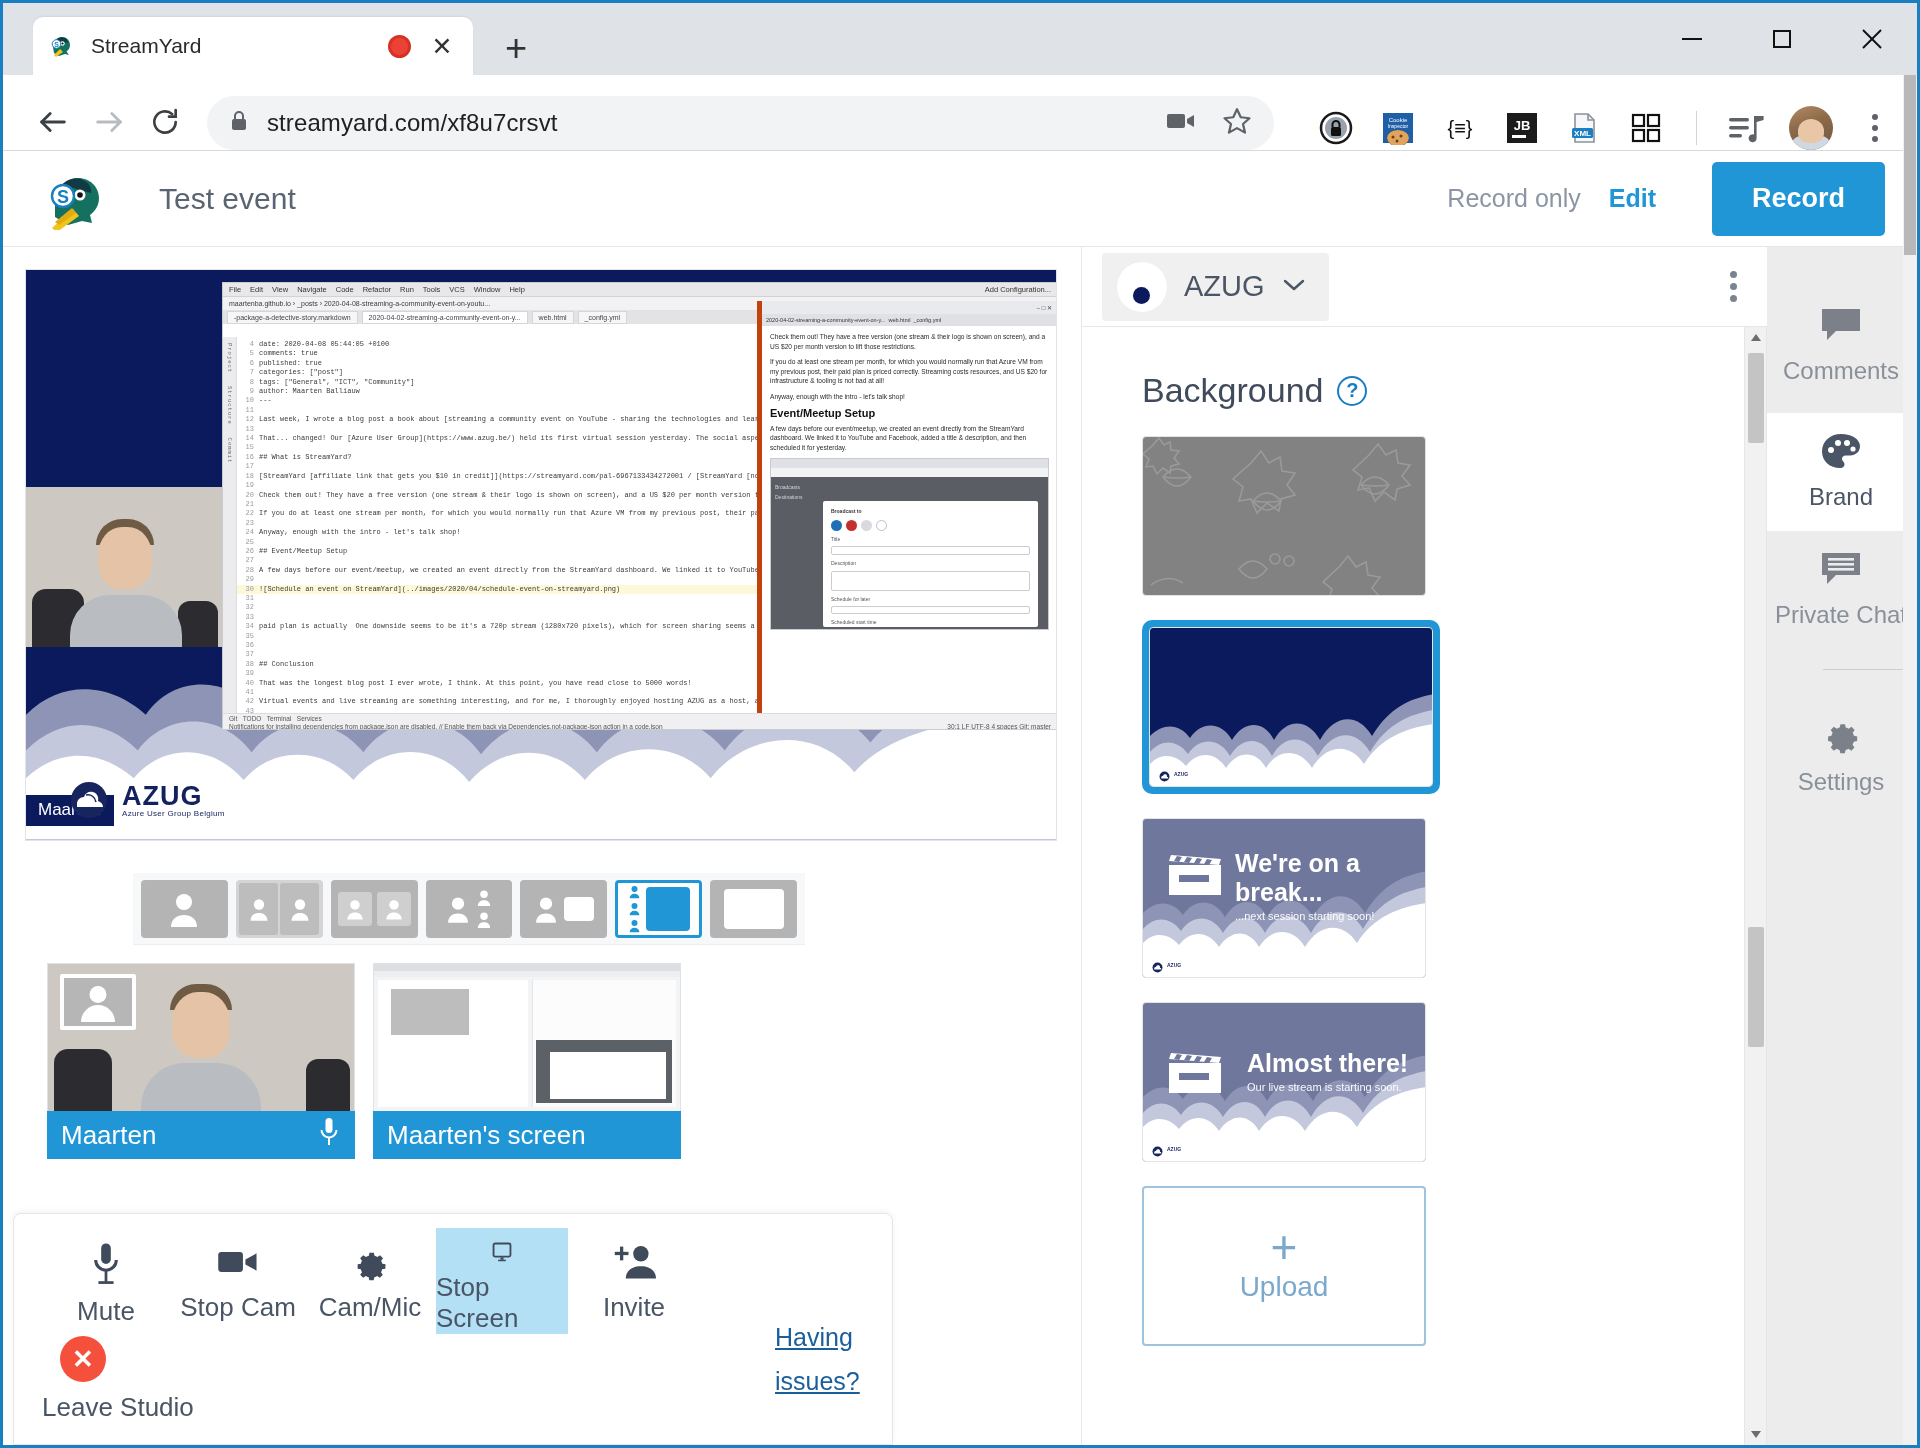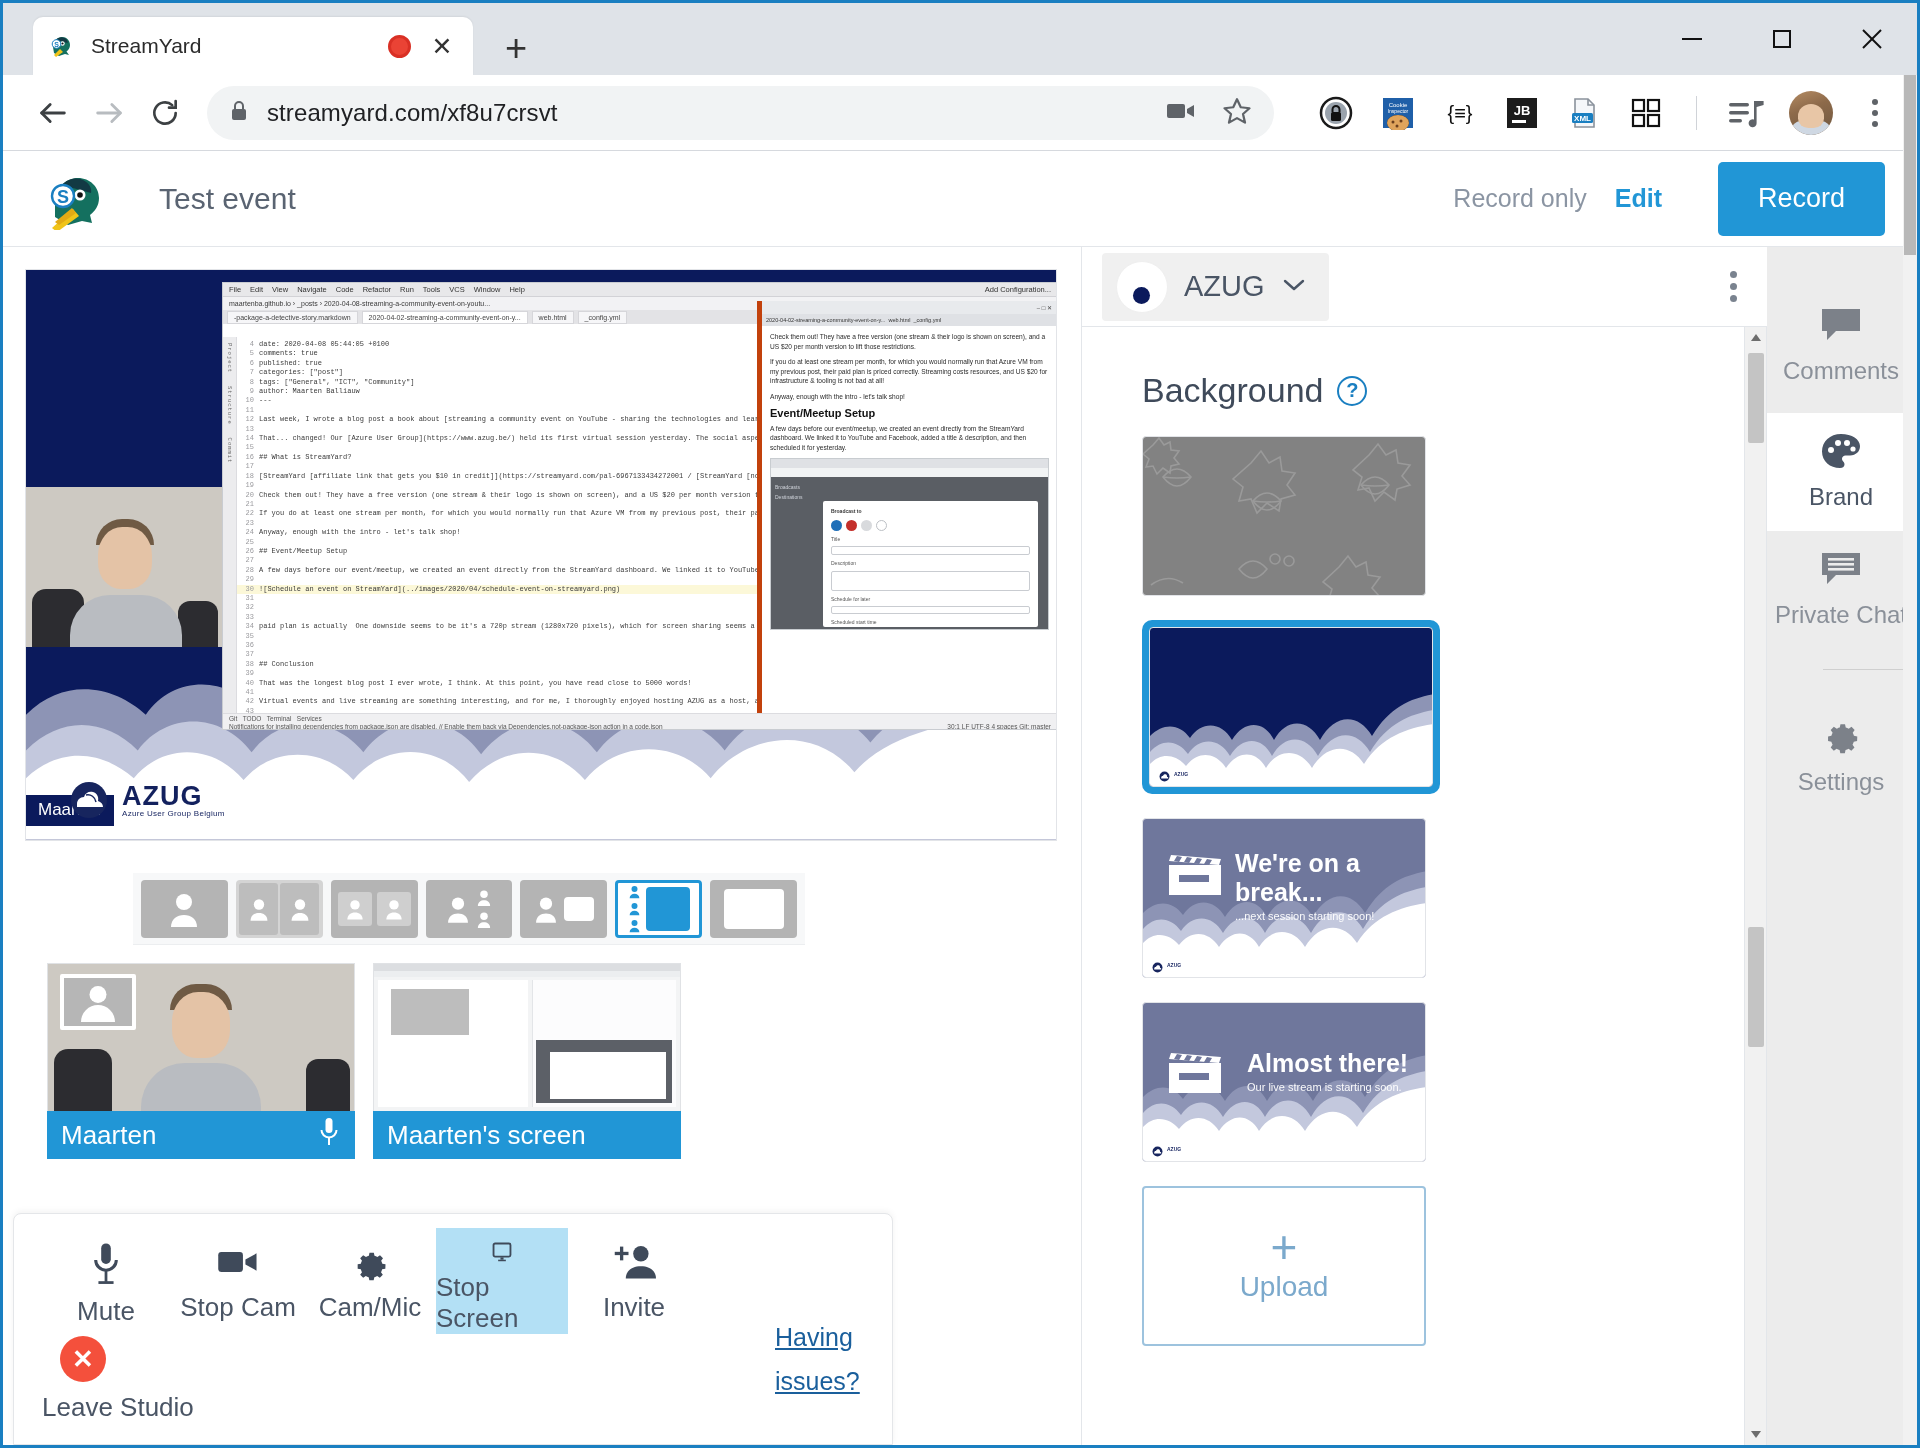--- a/index.html
+++ b/index.html
@@ -35,21 +35,21 @@
                font-size:25px; color:#333; line-height:1; }
   .newtab { width:54px; height:54px; margin-left:16px;
             display:flex; align-items:center; justify-content:center;
             font-size:38px; color:#333; font-weight:300; line-height:1;}
   #wincontrols { position:absolute; right:0; top:0; height:72px; display:flex; }
   .wc { width:90px; height:72px; display:flex; align-items:center; justify-content:center; }
   .wc svg { display:block; }
 
   
   #toolbar {
-    height:76px; background:#ffffff; display:flex; align-items:center;
+    height:76px; background:#ffffff; display:flex; align-items:flex-end;
     padding:0 22px; border-bottom:1px solid #d6d9de;
   }
   .navbtn { width:56px; height:56px; display:flex; align-items:center; justify-content:center; }
   #omnibox {
     flex:1; height:54px; margin:0 16px 0 14px; background:#f1f3f4;
     border-radius:27px; display:flex; align-items:center; padding:0 22px;
     position:relative;
   }
   #omnibox .lock { width:22px; flex:0 0 22px; margin-right:16px; }
   #urltext { font-size:24px; color:#202124; letter-spacing:.1px; }
@@ -77,21 +77,21 @@
   #syheader {
     height:96px; background:#ffffff; display:flex; align-items:center;
     padding:0 32px 0 36px; border-bottom:1px solid #e3e6ea;
   }
   #sy-logo { width:76px; height:62px; flex:0 0 76px; }
   #event-title { font-size:30px; color:#5a6472; margin-left:44px; font-weight:400; }
   #hdr-right { margin-left:auto; display:flex; align-items:center; gap:0; }
   #record-only { font-size:25px; color:#8b95a3; margin-right:28px; }
   #edit-link { font-size:25px; color:#2196d6; font-weight:bold; margin-right:56px; }
   #record-btn {
-    background:#2196d6; color:#fff; font-size:27px; font-weight:normal;
+    background:#2196d6; color:#fff; font-size:27px; font-weight:bold;
     padding:0 40px; height:74px; border:none; border-radius:5px;
     display:flex; align-items:center; justify-content:center; cursor:pointer;
   }
 
   
   #body { display:flex; height:calc(1448px - 6px - 72px - 76px - 96px); background:#fff; }
 
   
   #left { width:1078px; position:relative; background:#fff; padding:22px 0 0 22px; }
   #stage {

